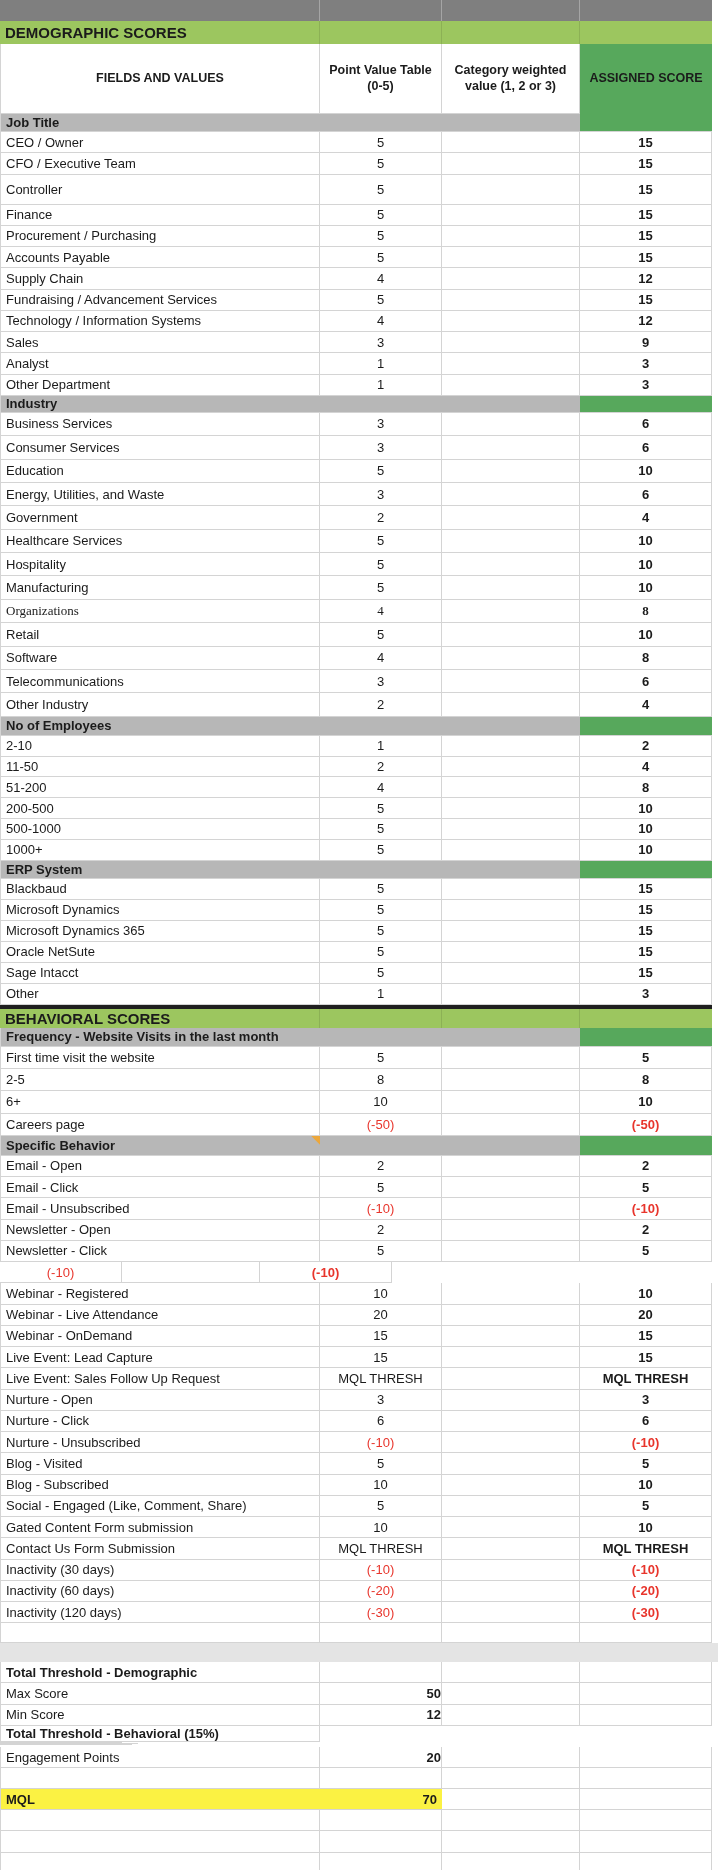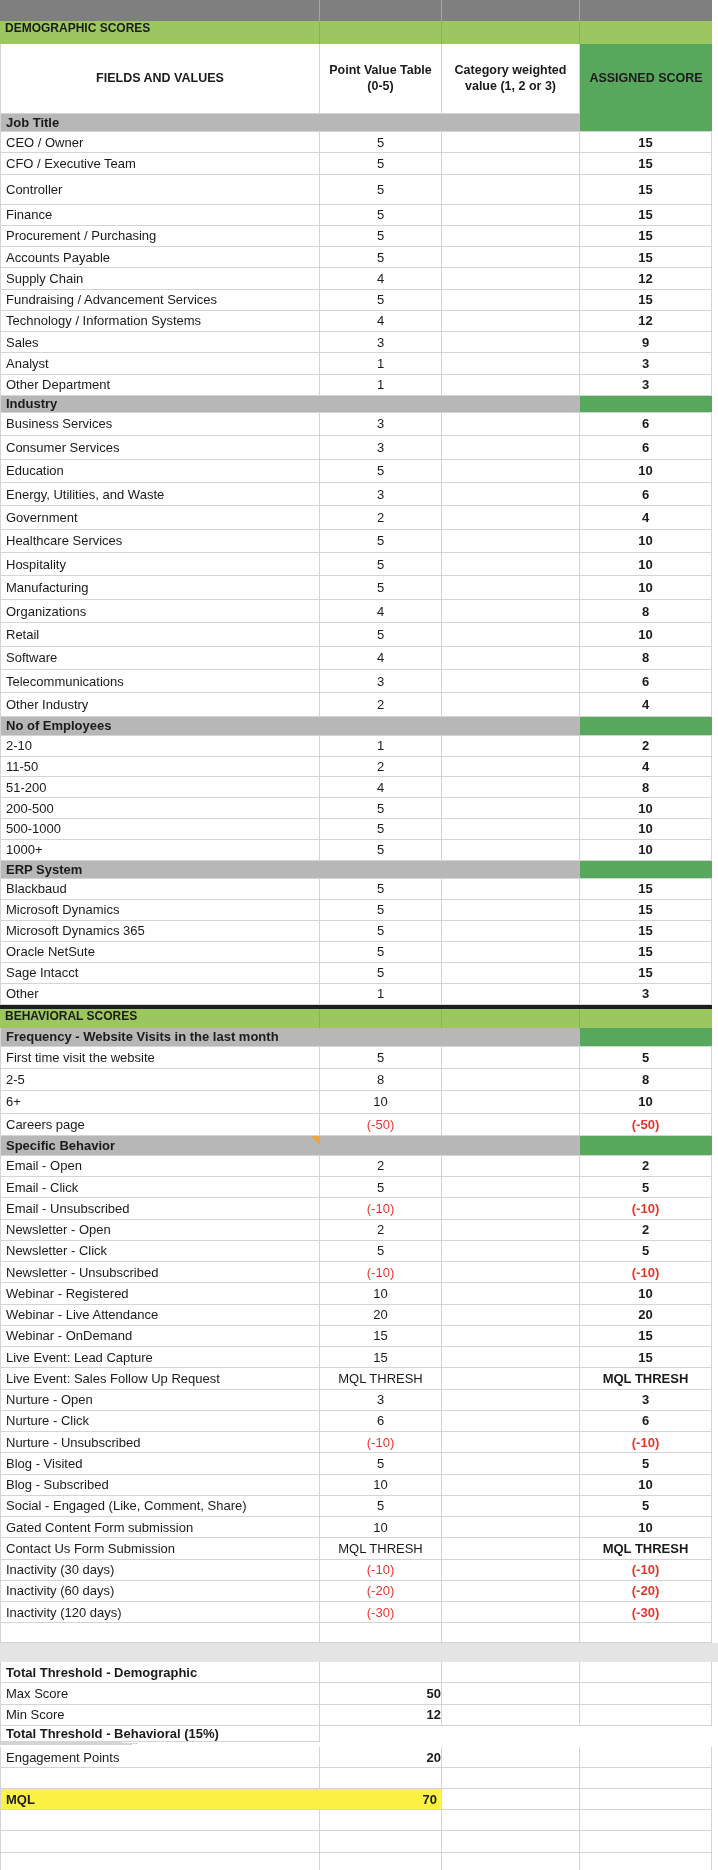--- a/index.html
+++ b/index.html
@@ -21,22 +21,22 @@
   .c-w{width:138px;justify-content:center;}
   .c-score{width:132px;justify-content:center;font-weight:bold;}
   .c-last{width:132px;justify-content:center;}
   .right{justify-content:flex-end;padding-right:0;font-weight:bold;}
   .bold{font-weight:bold;}
   .neg .c-pv,.neg .c-score{color:var(--red,#e8352c);}
 
   .topbar{background:var(--topbar,#7f7f7f);}
   .sep{position:absolute;top:0;bottom:0;width:1px;}
   .topbar .sep{background:rgba(255,255,255,.30);}
-  .t-sec{background:var(--lightgreen,#9cc65f);font-weight:bold;align-items:flex-start;
-         padding-left:5px;font-size:12px;display:flex;}
+  .t-sec{background:var(--lightgreen,#9cc65f);font-weight:bold;align-items:center;
+         padding-left:5px;font-size:15px;display:flex;}
   .t-sec .sep{background:rgba(0,0,0,.10);}
 
   .t-header .cell{font-weight:bold;justify-content:center;text-align:center;
                   font-size:12.5px;line-height:1.25;padding:2px;white-space:normal;}
   .t-header .headgreen{background:var(--darkgreen,#57a85c);border-right:none;border-bottom:none;}
 
   .cat-merge{width:580px;background:var(--gray,#b7b7b7);font-weight:bold;display:flex;
              align-items:center;padding-left:5px;box-sizing:border-box;position:relative;
              border-left:1px solid var(--border,#d4d4d4);
              border-bottom:1px solid var(--border,#d4d4d4);}
@@ -196,21 +196,21 @@
         <div class="cell c-pv">5</div>
         <div class="cell c-w"></div>
         <div class="cell c-score">10</div>
       </div>
       <div class="row t-row" style="height: 23.4px;">
         <div class="cell first c-name">Manufacturing</div>
         <div class="cell c-pv">5</div>
         <div class="cell c-w"></div>
         <div class="cell c-score">10</div>
       </div>
-      <div class="row t-row" style="height: 23.4px;">
+      <div class="row t-row" style="height: 23.4px; font-family: Liberation Serif, serif;">
         <div class="cell first c-name">Organizations</div>
         <div class="cell c-pv">4</div>
         <div class="cell c-w"></div>
         <div class="cell c-score">8</div>
       </div>
       <div class="row t-row" style="height: 23.4px;">
         <div class="cell first c-name">Retail</div>
         <div class="cell c-pv">5</div>
         <div class="cell c-w"></div>
         <div class="cell c-score">10</div>
@@ -377,21 +377,20 @@
         <div class="cell c-w"></div>
         <div class="cell c-score">2</div>
       </div>
       <div class="row t-row" style="height: 21.25px;">
         <div class="cell first c-name">Newsletter - Click</div>
         <div class="cell c-pv">5</div>
         <div class="cell c-w"></div>
         <div class="cell c-score">5</div>
       </div>
       <div class="row t-row neg" style="height: 21.25px;">
-        <div class="cell first c-name">Newsletter - Unsubscribed</div>
         <div class="cell c-pv">(-10)</div>
         <div class="cell c-w"></div>
         <div class="cell c-score">(-10)</div>
       </div>
       <div class="row t-row" style="height: 21.25px;">
         <div class="cell first c-name">Webinar - Registered</div>
         <div class="cell c-pv">10</div>
         <div class="cell c-w"></div>
         <div class="cell c-score">10</div>
       </div>

